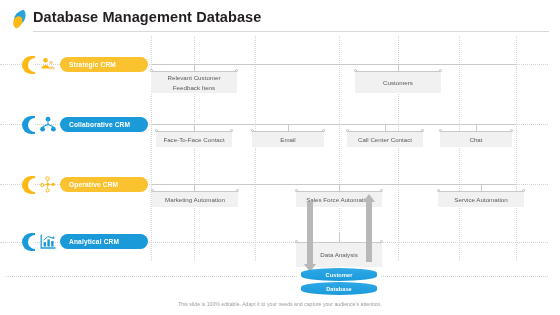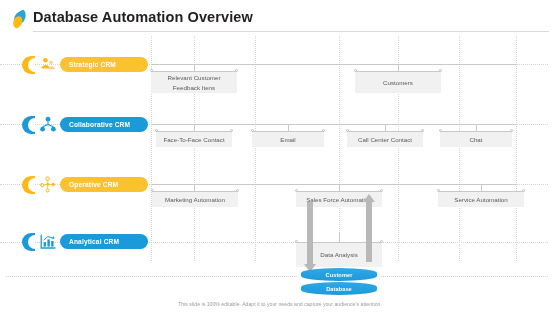--- a/index.html
+++ b/index.html
@@ -152,21 +152,21 @@
 
 <div id="slide">
 
   <div id="header">
     <div id="logo">
       <svg width="16" height="20" viewBox="0 0 16 20">
         <path d="M11.5 0.8 C5.5 2.5 2.2 6.2 2.2 10.4 C2.2 13.2 4.0 15.2 6.6 15.2 C10.6 15.2 13.6 11.0 13.6 6.0 C13.6 3.8 12.9 1.9 11.5 0.8 Z" fill="#29a3dc"></path>
         <path d="M4.6 19.4 C8.4 17.6 10.4 14.6 10.4 11.2 C10.4 8.9 8.9 7.2 6.8 7.2 C3.6 7.2 1.2 10.5 1.2 14.4 C1.2 16.6 2.6 18.6 4.6 19.4 Z" fill="#fdb913"></path>
       </svg>
     </div>
-    <div id="title">Database Automation Overview</div>
+    <div id="title">Database Management Database</div>
     <div id="header-rule"></div>
   </div>
 
   <div id="canvas">
 
     <div class="vguide" style="left:151px; height:225px;"></div>
     <div class="vguide" style="left:194px; height:225px;"></div>
     <div class="vguide" style="left:255px; height:225px;"></div>
     <div class="vguide" style="left:339px; height:225px;"></div>
     <div class="vguide" style="left:398px; height:225px;"></div>

